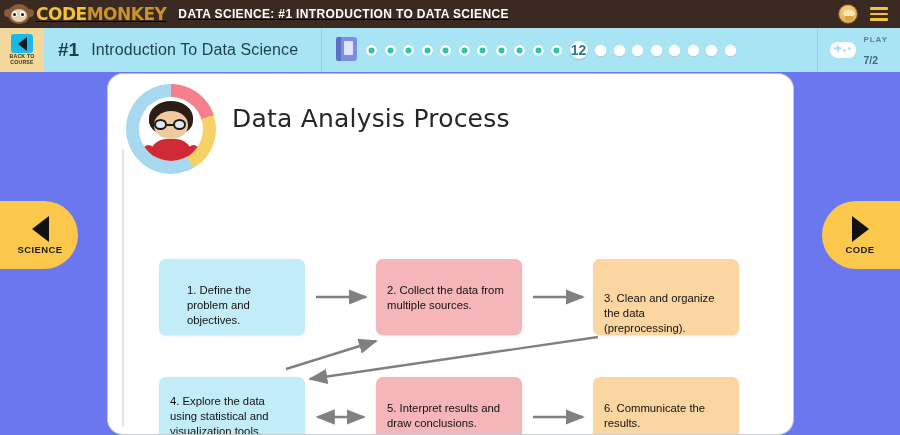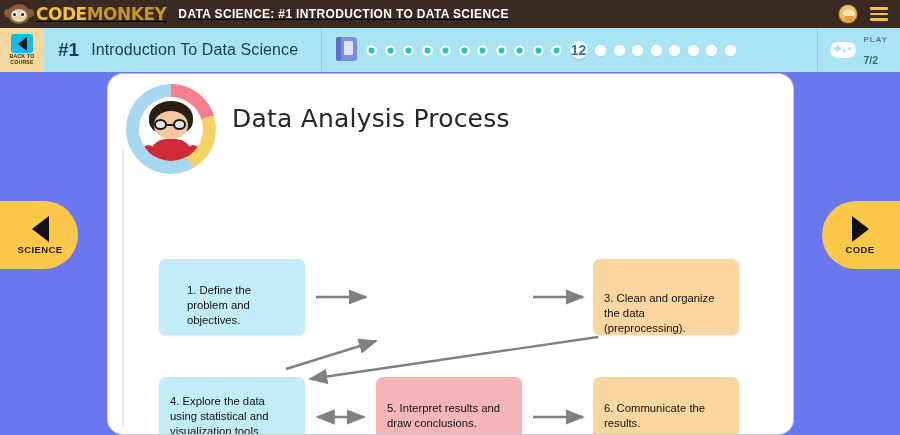--- a/index.html
+++ b/index.html
@@ -433,18 +433,19 @@
       <line x1="178" y1="220" x2="268" y2="192" stroke="#808080" stroke-width="2.4" marker-end="url(#ah)"></line>
 
       <line x1="490" y1="188" x2="202" y2="230" stroke="#808080" stroke-width="2.4" marker-end="url(#ah)"></line>
 
       <line x1="210" y1="268" x2="256" y2="268" stroke="#808080" stroke-width="2.4" marker-end="url(#ah)" marker-start="url(#ah2)"></line>
 
       <line x1="425" y1="268" x2="475" y2="268" stroke="#808080" stroke-width="2.4" marker-end="url(#ah)"></line>
     </svg>
 
     <div class="node blue n1">1. Define the problem and objectives.</div>
+    <div class="node pink n2">2. Collect the data from multiple sources.</div>
     <div class="node orange n3">3. Clean and organize the data (preprocessing).</div>
     <div class="node blue n4">4. Explore the data using statistical and visualization tools.</div>
     <div class="node pink n5">5. Interpret results and draw conclusions.</div>
     <div class="node orange n6">6. Communicate the results.</div>
   </div>
 </div>
 
 </body></html>

